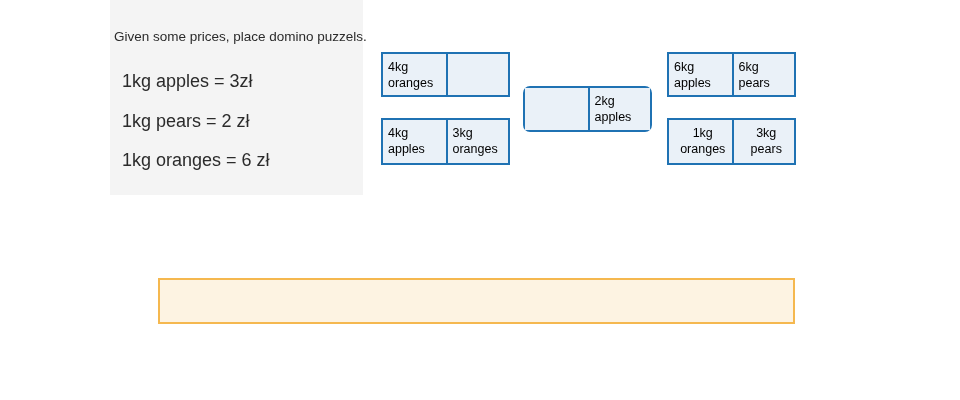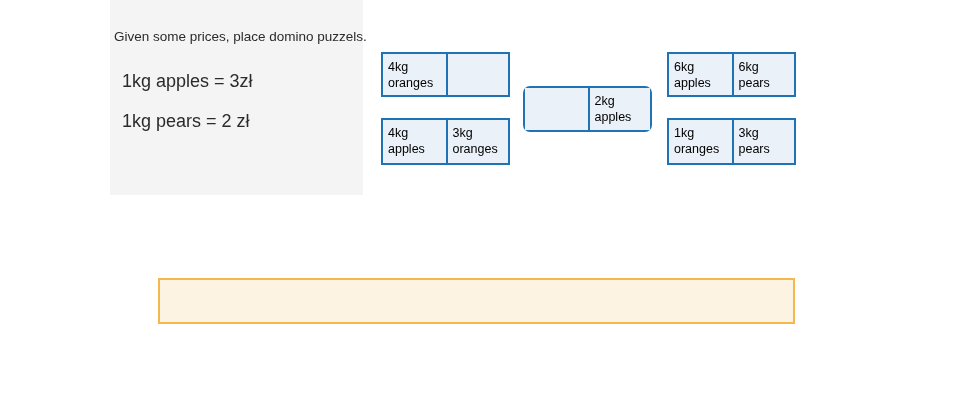--- a/index.html
+++ b/index.html
@@ -69,41 +69,42 @@
   }
   .domino-half .word {
     display: block;
     white-space: nowrap;
   }
 
   #domino-0 { left: 381px; top: 52px; width: 129px; height: 45px; }
   #domino-1 { left: 381px; top: 118px; width: 129px; height: 47px; }
   #domino-2 { left: 523px; top: 86px; width: 129px; height: 46px; border-radius: 7px; }
   #domino-3 { left: 667px; top: 52px; width: 129px; height: 45px; }
-  #domino-4 { left: 667px; top: 118px; width: 129px; height: 47px; }
+  #domino-4 { left: 667px; top: 118px; width: 129px; height: 47px; text-align: center; }
 
   
   #answer-area {
     position: absolute;
     left: 158px;
     top: 278px;
     width: 637px;
     height: 46px;
     box-sizing: border-box;
     border: 2px solid #f5b84f;
     background: #fdf3e2;
   }
 </style>
 </head>
 <body>
 
 <div id="prompt-panel">
   <div id="prompt-heading">Given some prices, place domino puzzels.</div>
   <div class="price-line" id="price-line-0">1kg apples = 3zł</div>
   <div class="price-line" id="price-line-1">1kg pears = 2 zł</div>
+  <div class="price-line" id="price-line-2">1kg oranges = 6 zł</div>
 </div>
 
 <div class="domino" id="domino-0">
   <div class="domino-half left-half">
     <span class="word">4kg</span>
     <span class="word">oranges</span>
   </div>
   <div class="domino-half right-half">
     <span class="word"></span>
     <span class="word"></span>

